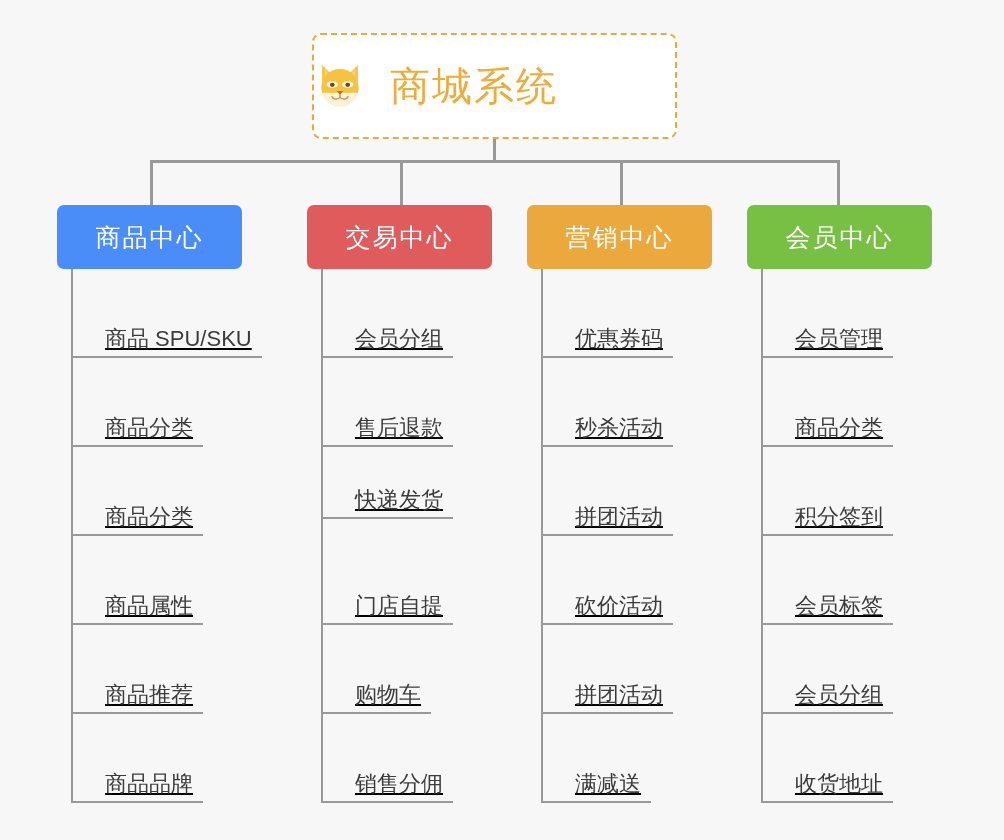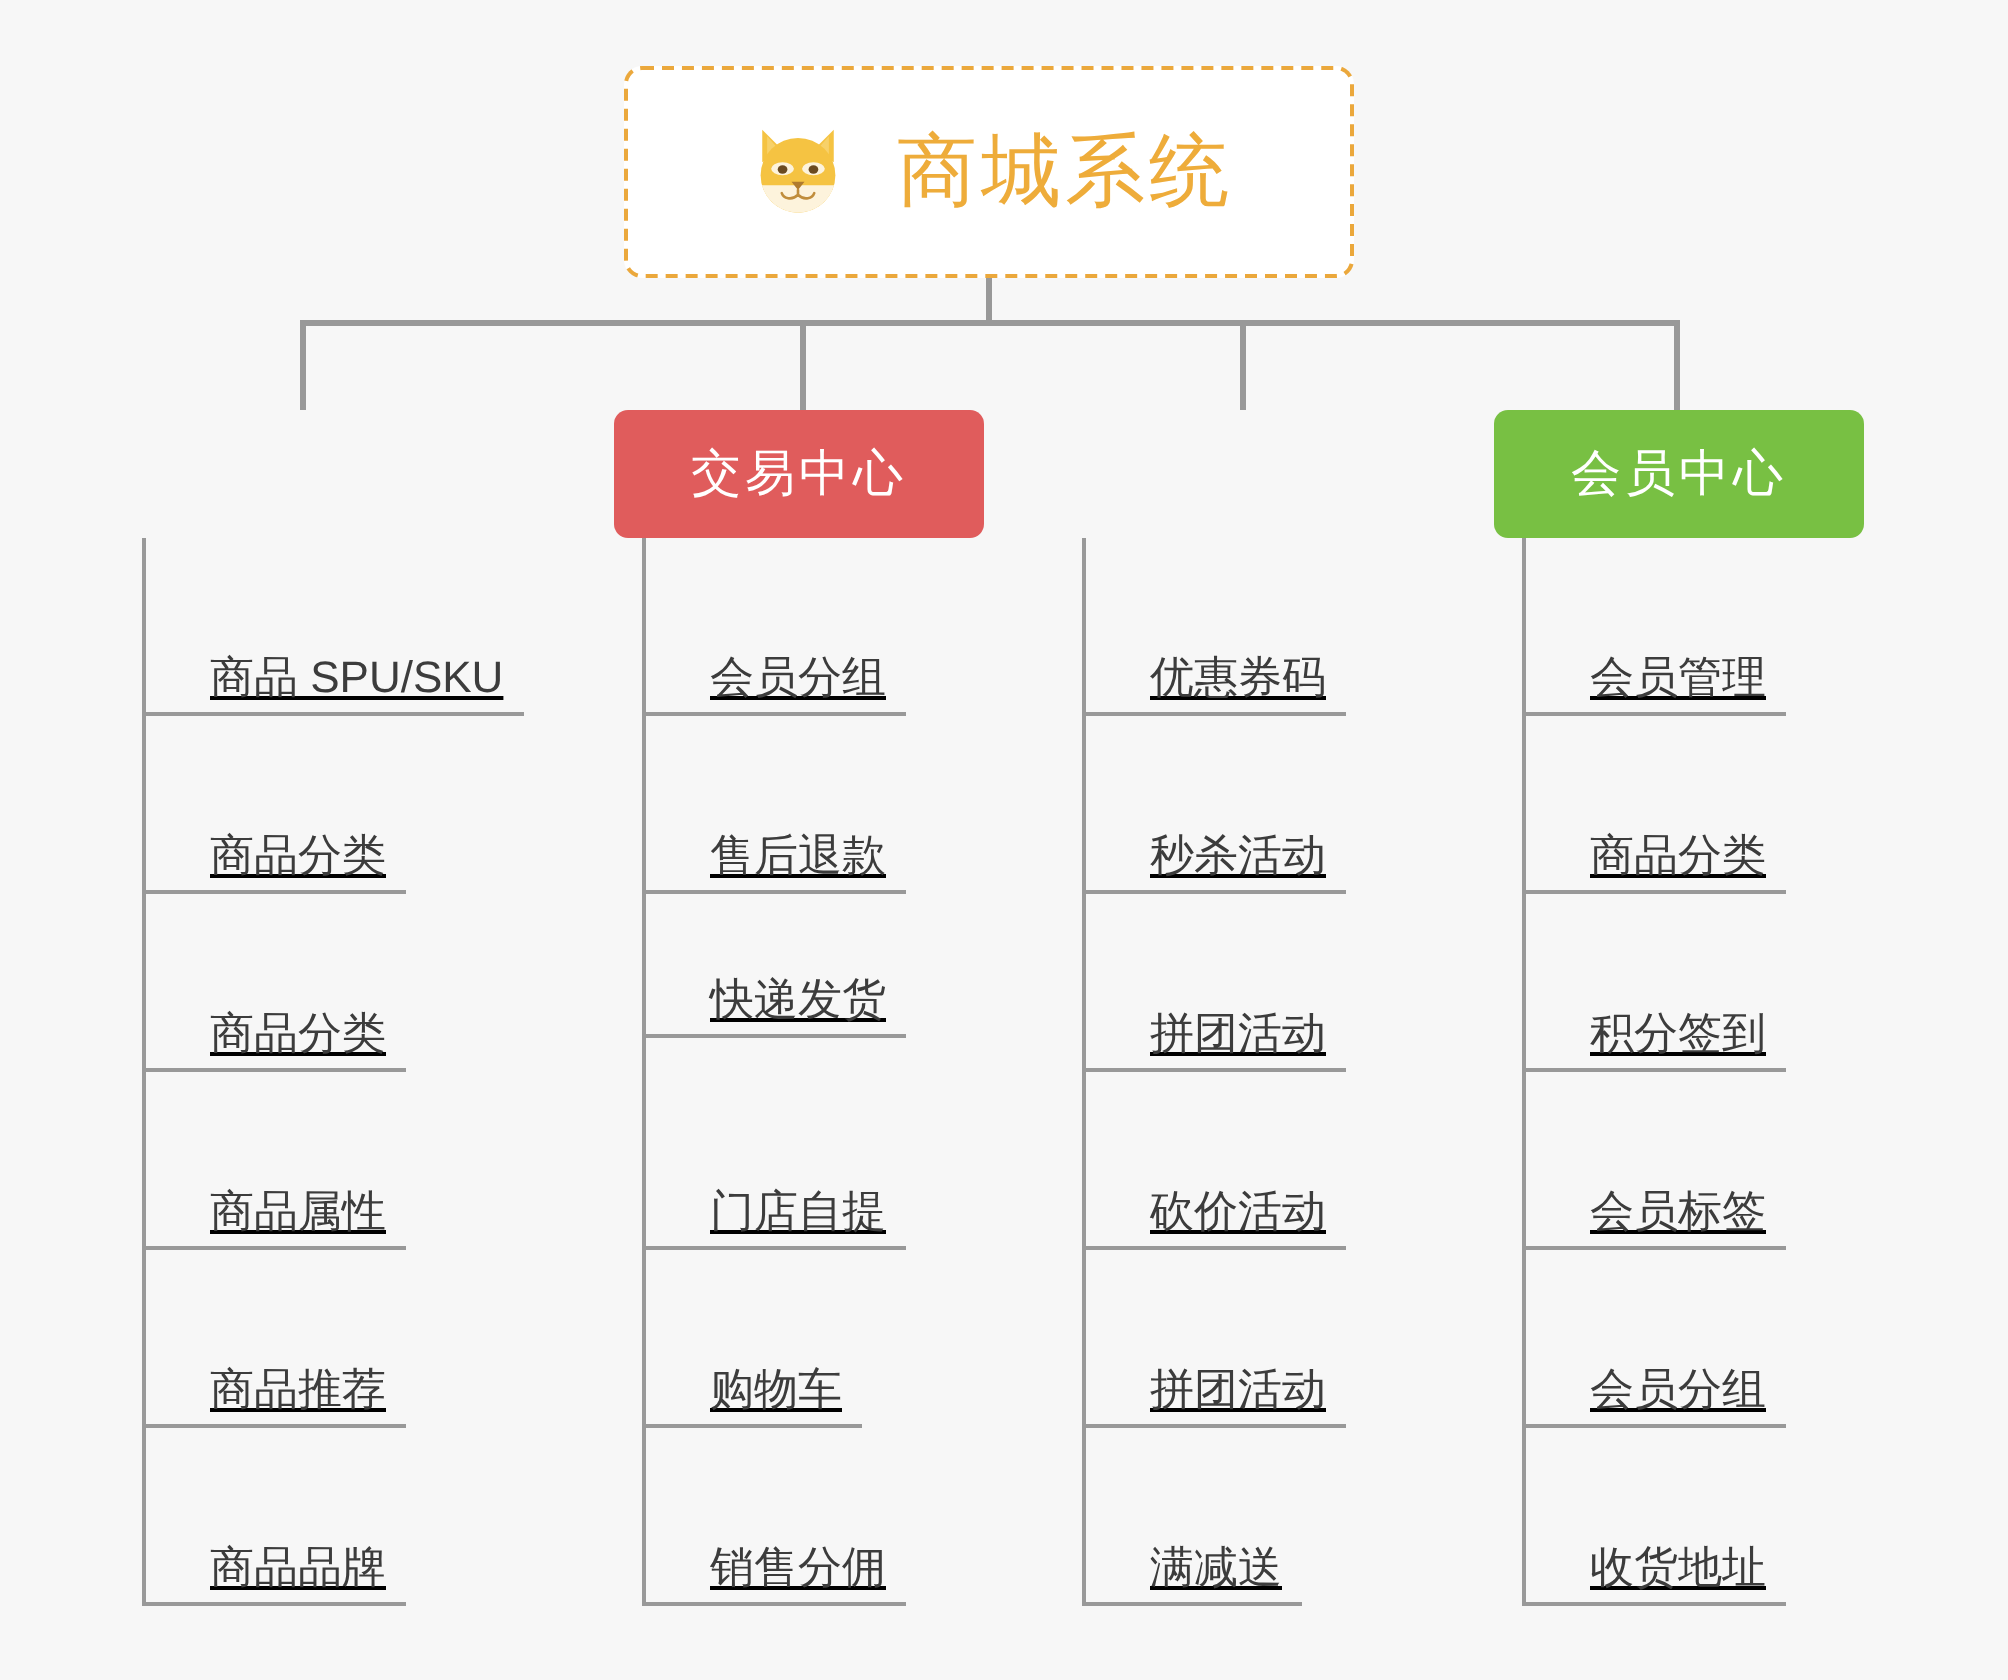--- a/index.html
+++ b/index.html
@@ -12,21 +12,21 @@
   }
   #stage{position:absolute;inset:0;}
 
   
   .root-box{
     position:absolute;left:312px;top:33px;width:365px;height:106px;
     background:#ffffff;
     border:2px dashed #eba83c;
     border-radius:9px;
     box-sizing:border-box;
-    display:flex;align-items:center;justify-content:center;
+    display:flex;align-items:center;
     gap:24px;
   }
   .root-title{
     font-size:40px;color:#eeac3a;letter-spacing:2px;line-height:1;
     white-space:nowrap;
   }
   .dog{
     width:52px;height:52px;display:block;flex:none;
   }
 
@@ -90,20 +90,23 @@
     <span class="root-title" style="color: rgb(238, 172, 58);">商城系统</span>
   </div>
 
   <div class="conn stub-root" style="background: rgb(153, 153, 153);"></div>
   <div class="conn bus" style="background: rgb(153, 153, 153);"></div>
   <div class="conn drop" style="left: 150px; background: rgb(153, 153, 153);"></div>
   <div class="conn drop" style="left: 400px; background: rgb(153, 153, 153);"></div>
   <div class="conn drop" style="left: 620px; background: rgb(153, 153, 153);"></div>
   <div class="conn drop" style="left: 837px; background: rgb(153, 153, 153);"></div>
 
+  <div class="cat" style="left: 57px; width: 185px; background: rgb(75, 141, 248);">
+    <span class="cat-label">商品中心</span>
+  </div>
   <div class="col" style="left:71px;width:215px">
     <div class="rail" style="background: rgb(153, 153, 153); height: 534px;"></div>
     <div class="leaf" style="top:0px">
         <span class="leaf-inner">
           <span class="leaf-label">商品 SPU/SKU</span>
         </span>
       </div>
     <div class="leaf" style="top:89px">
         <span class="leaf-inner">
           <span class="leaf-label">商品分类</span>
@@ -161,20 +164,23 @@
           <span class="leaf-label">购物车</span>
         </span>
       </div>
     <div class="leaf" style="top:445px">
         <span class="leaf-inner">
           <span class="leaf-label">销售分佣</span>
         </span>
       </div>
   </div>
 
+  <div class="cat" style="left: 527px; width: 185px; background: rgb(235, 168, 60);">
+    <span class="cat-label">营销中心</span>
+  </div>
   <div class="col" style="left:541px;width:215px">
     <div class="rail" style="background: rgb(153, 153, 153); height: 534px;"></div>
     <div class="leaf" style="top:0px">
         <span class="leaf-inner">
           <span class="leaf-label">优惠券码</span>
         </span>
       </div>
     <div class="leaf" style="top:89px">
         <span class="leaf-inner">
           <span class="leaf-label">秒杀活动</span>

